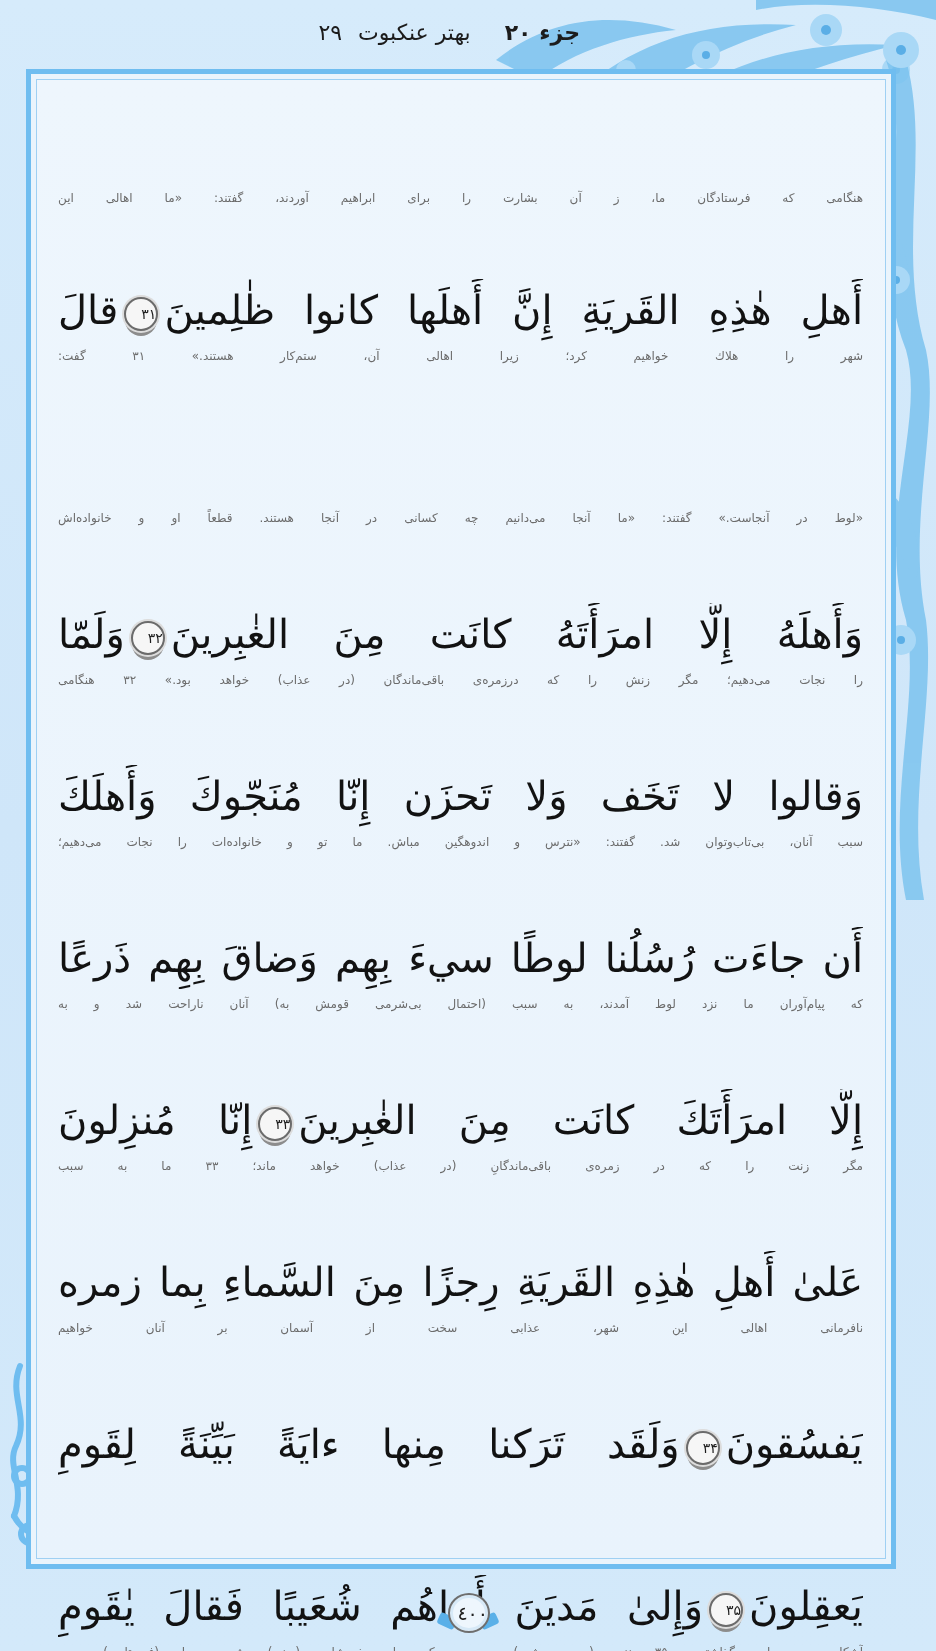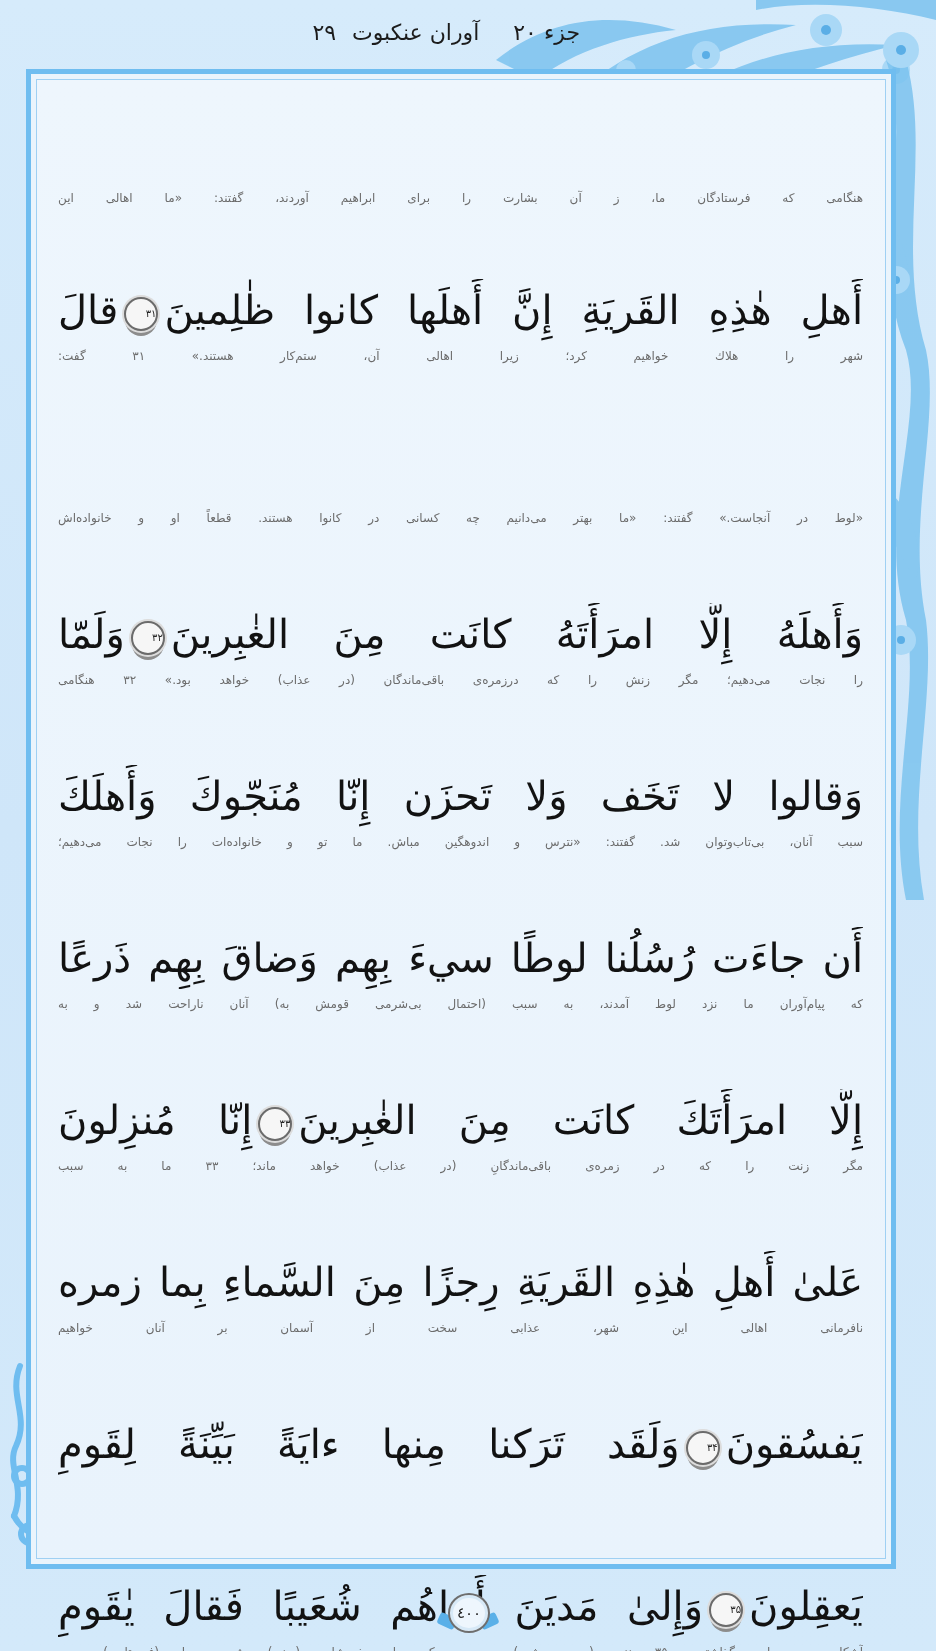--- a/index.html
+++ b/index.html
@@ -27,21 +27,21 @@
     width: 430px;
     height: 36px;
     direction: rtl;
     display: flex;
     align-items: center;
     gap: 34px;
     color: #1c1c1c;
     font-family: "DejaVu Sans", sans-serif;
     font-size: 22px;
   }
-  .header .juz { margin-right: 0; }
+  .header .juz { margin-right: 0; font-weight: bold; }
   .header .surah { display: flex; gap: 16px; }
 
   
   .ornament-top {
     position: absolute;
     top: 0;
     right: 0;
     width: 560px;
     height: 110px;
     pointer-events: none;
@@ -128,21 +128,21 @@
   }
   .ayah-marker {
     display: inline-block;
     width: 30px;
     height: 30px;
     border: 2px solid #6b6b6b;
     border-radius: 50%;
     background: #f6f6f6;
     box-shadow: 0 0 0 2px #dcdcdc, 0 6px 0 -1px #8c8c8c;
     font-family: "DejaVu Sans", sans-serif;
-    font-size: 10px;
+    font-size: 14px;
     line-height: 30px;
     text-align: center;
     color: #1c1c1c;
     vertical-align: middle;
     margin: 0 6px;
   }
 
   .page-number {
     position: absolute;
     left: 438px;
@@ -154,23 +154,23 @@
     position: absolute;
     left: 10px;
     top: 0;
     width: 38px;
     height: 36px;
     border: 2px solid #6e6e6e;
     border-radius: 50%;
     background: #eef6fd;
     box-shadow: inset 0 0 0 3px #d7e9f7;
     font-family: "DejaVu Sans", sans-serif;
-    font-size: 15px;
+    font-size: 19px;
     line-height: 36px;
-    text-align: center;
+    text-align: right;
     color: #222;
   }
   .page-number .ribbon-l,
   .page-number .ribbon-r {
     position: absolute;
     top: 22px;
     width: 18px;
     height: 12px;
     background: #5ab0e8;
     border-radius: 3px;
@@ -226,42 +226,42 @@
     <path d="M20,10 C8,40 30,60 16,90 C6,110 26,130 14,160"></path>
     <path d="M14,160 C30,190 60,180 80,175 C95,172 100,170 108,168"></path>
     <circle cx="22" cy="120" r="8"></circle>
     <circle cx="30" cy="178" r="9"></circle>
   </g>
 </svg>
 
 <div class="header">
   <span class="juz">جزء ۲۰</span>
   <span class="surah">
-    <span>آوران عنکبوت</span>
+    <span>بهتر عنکبوت</span>
     <span>۲۹</span>
   </span>
 </div>
 
 <div class="frame">
   <div class="frame-inner"></div>
 </div>
 
 <div class="content">
 
   <div class="row first">
     <div class="persian">هنگامی که فرستادگان ما، ز آن بشارت را برای ابراهیم آوردند، گفتند: «ما اهالی این</div>
   </div>
 
   <div class="row">
     <div class="arabic"><span>أَهلِ هٰذِهِ القَريَةِ إِنَّ أَهلَها كانوا ظٰلِمينَ</span><span class="ayah-marker">۳۱</span><span>قالَ</span></div>
     <div class="persian">شهر را هلاك خواهیم کرد؛ زیرا اهالی آن، ستم‌کار هستند.» ۳۱ گفت:</div>
   </div>
 
   <div class="row">
-    <div class="persian">«لوط در آنجاست.» گفتند: «ما بهتر می‌دانیم چه کسانی در كانوا هستند. قطعاً او و خانواده‌اش</div>
+    <div class="persian">«لوط در آنجاست.» گفتند: «ما آنجا می‌دانیم چه کسانی در آنجا هستند. قطعاً او و خانواده‌اش</div>
   </div>
 
   <div class="row">
     <div class="arabic"><span>وَأَهلَهُ إِلَّا امرَأَتَهُ كانَت مِنَ الغٰبِرينَ</span><span class="ayah-marker">۳۲</span><span>وَلَمّا</span></div>
     <div class="persian">را نجات می‌دهیم؛ مگر زنش را که درزمره‌ی باقی‌ماندگان (در عذاب) خواهد بود.» ۳۲ هنگامی</div>
   </div>
 
   <div class="row">
     <div class="arabic"><span>وَقالوا لا تَخَف وَلا تَحزَن إِنّا مُنَجّوكَ وَأَهلَكَ</span></div>
     <div class="persian">سبب آنان، بی‌تاب‌وتوان شد. گفتند: «نترس و اندوهگین مباش. ما تو و خانواده‌ات را نجات می‌دهیم؛</div>

